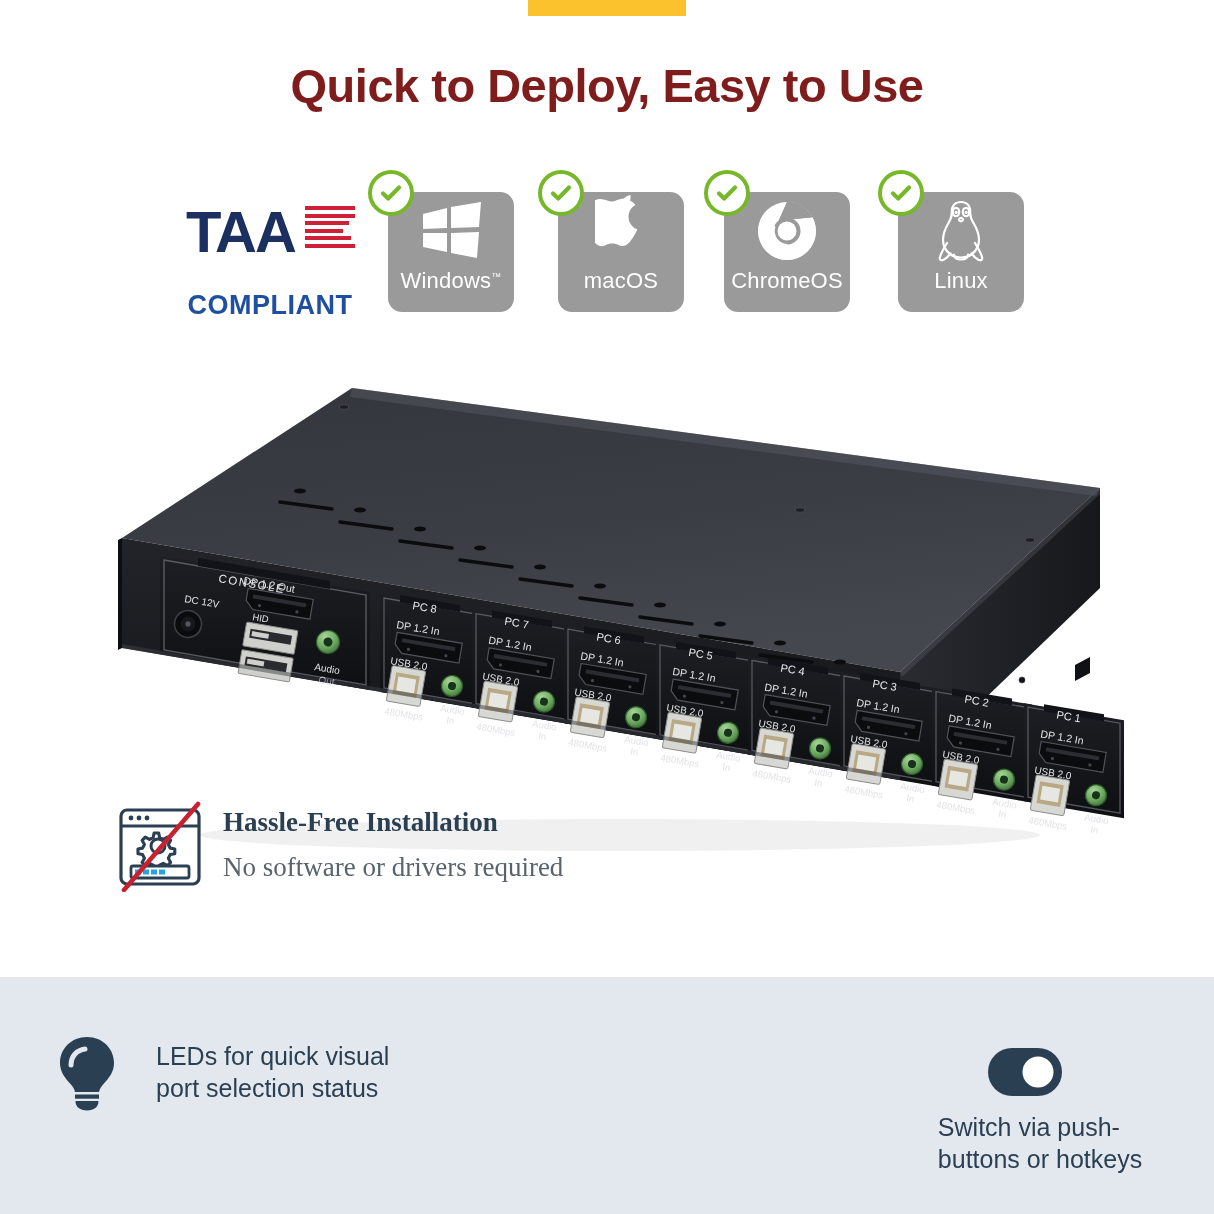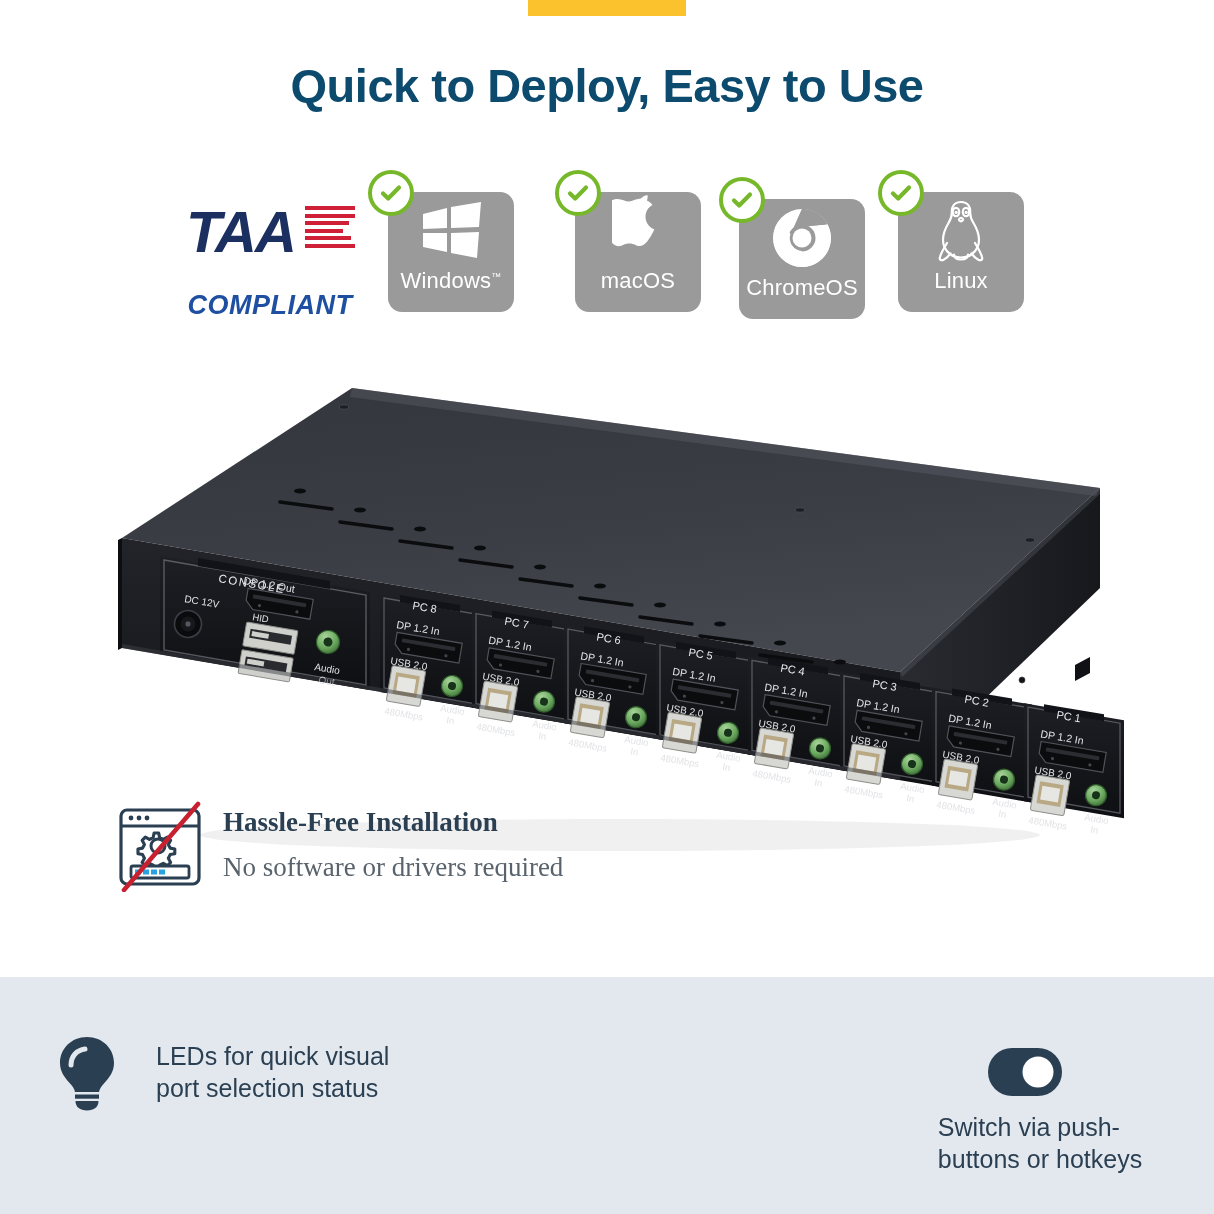--- a/index.html
+++ b/index.html
@@ -15,28 +15,28 @@
   .accent-bar {
     position: absolute; left: 528px; top: 0; width: 158px; height: 16px;
     background: #fcc22d;
   }
 
   
   .headline {
     position: absolute; left: 0; top: 58px; width: 1214px;
     text-align: center;
     font-size: 47px; font-weight: bold; letter-spacing: -0.5px;
-    color: #0c4a6e;
+    color: #7f1d1d;
     font-family: "Liberation Sans", sans-serif;
   }
 
   
   .os-row { position: absolute; left: 176px; top: 160px; width: 890px; height: 170px; }
 
-  .taa { position:absolute; left:8px; top:42px; width:172px; height:92px;font-style:italic; }
+  .taa { position:absolute; left:8px; top:42px; width:172px; height:92px; }
   .taa-top { position:relative; height:56px; }
   .taa-letters {
     position:absolute; left:2px; top:-4px;
     font-size:58px; font-weight:bold; color:#1b3060;
     letter-spacing:-2px; font-family:"Liberation Sans", sans-serif;
   }
   .taa-flag { position:absolute; left:121px; top:4px; width:50px; height:48px; }
   .taa-flag i {
     display:block; background:#cf2037; height:4px; margin-bottom:3.6px;
     transform-origin: left center;
@@ -59,22 +59,22 @@
   }
   .os-badge .os-label sup { font-size:10px; vertical-align:super; }
   .check {
     position:absolute; left:-20px; top:-22px; width:46px; height:46px;
     border-radius:50%; background:#ffffff; border:4px solid #76b82a;
     display:flex; align-items:center; justify-content:center;
   }
   .check svg { display:block; }
 
   #badge-windows { left: 212px; }
-  #badge-macos   { left: 399px; gap: 12px; }
-  #badge-chromeos{ left: 563px; margin-top: 7px; }
+  #badge-macos   { left: 382px; gap: 12px; }
+  #badge-chromeos{ left: 548px; }
   #badge-linux   { left: 722px; }
 
   
   .product { position:absolute; left:100px; top:380px; width:1030px; height:500px; }
   .product svg { display:block; }
 
   
   .hassle { position:absolute; left:115px; top:800px; width:560px; height:92px; }
   .hassle-icon { position:absolute; left:0; top:0; width:92px; height:92px; }
   .hassle-text { position:absolute; left:108px; top:6px;font-family:Liberation Serif, serif; }

